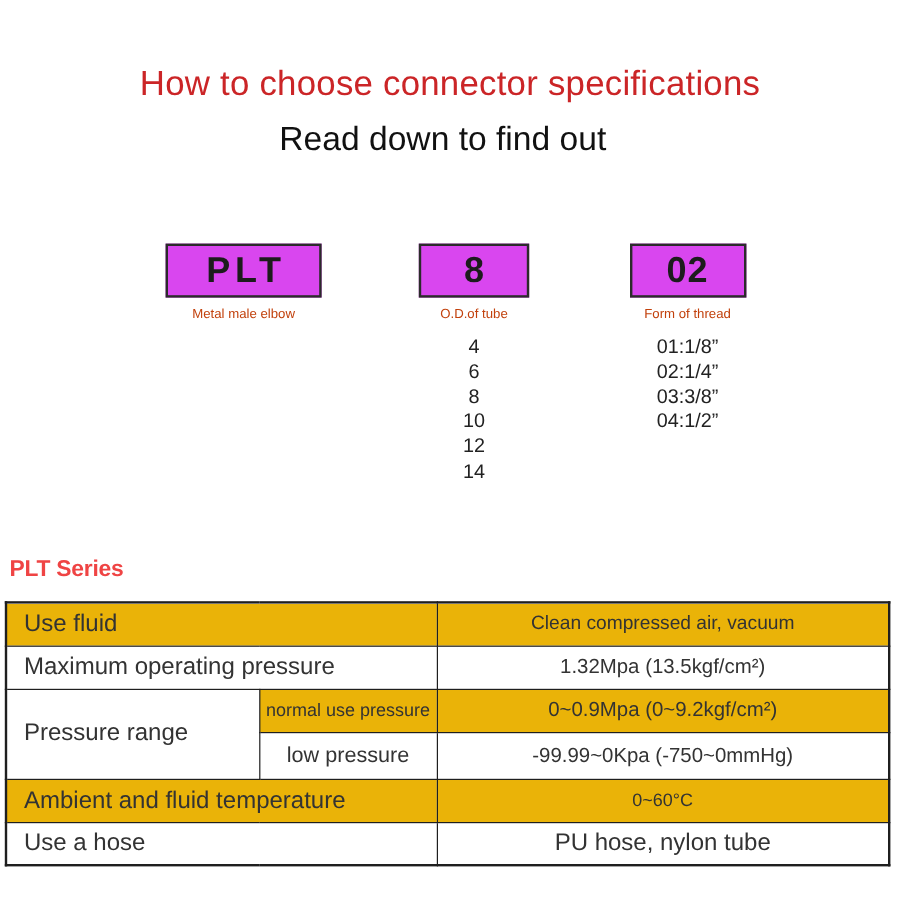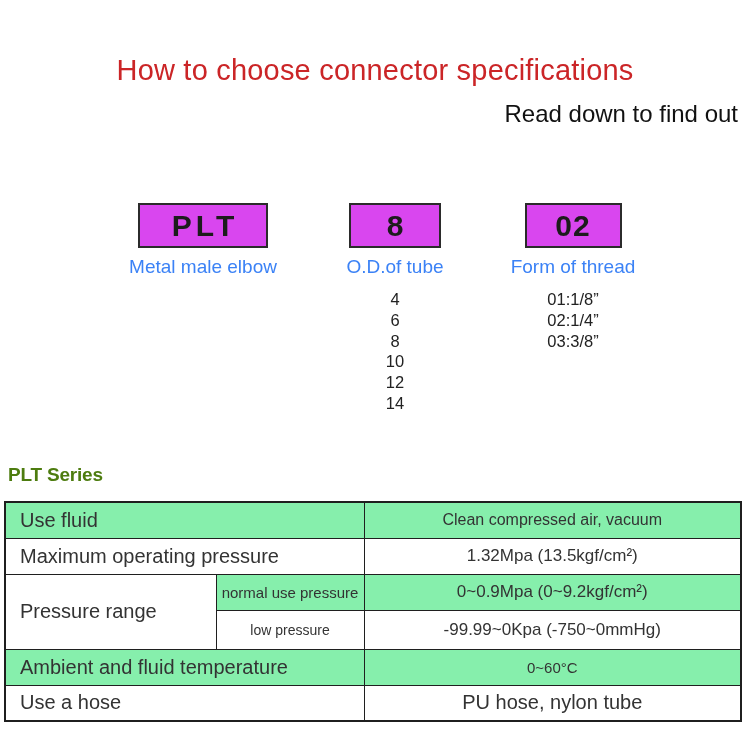--- a/index.html
+++ b/index.html
@@ -14,79 +14,79 @@
 
   
   .page-title {
     position:absolute; top:54px; left:0; width:750px;
     text-align:center;
     font-size:29px; color:#cb2527;
     letter-spacing:0.2px;
   }
   .page-subtitle {
     position:absolute; top:100px; left:0; width:738px;
-    text-align:right;
-    font-size:24px; color:#111;
+    text-align:center;
+    font-size:28px; color:#111;
   }
 
   
   .spec-col { position:absolute; top:203px; text-align:center; }
   .spec-col.c1 { left:103px; width:200px; }
   .spec-col.c2 { left:296px; width:198px; }
   .spec-col.c3 { left:474px; width:198px; }
 
   .code-box {
     display:inline-block;
     border:2px solid #2b2b2b;
     height:45px; line-height:41px;
     font-weight:bold; font-size:30px; color:#1c1c1c;
     background:#d946ef;
     vertical-align:top;
   }
   .c1 .code-box { width:130px; letter-spacing:4px; padding-left:4px; }
   .c2 .code-box { width:92px; }
   .c3 .code-box { width:97px; letter-spacing:1px; }
 
-  .box-label { margin-top:8px; font-size:19px; color:#3b82f6; }
+  .box-label { margin-top:8px; font-size:11px; color:#c2410c; }
 
   .options-list { margin-top:11px; font-size:16.5px; line-height:20.8px; color:#222; }
 
   
   .series-heading {
     position:absolute; left:8px; top:464px;
-    font-size:19px; font-weight:bold; color:#4d7c0f;
+    font-size:19px; font-weight:bold; color:#ef4444;
     letter-spacing:-0.2px;
   }
 
   
   table.spec-table {
     position:absolute; left:4px; top:501px;
     width:738px;
     border-collapse:collapse;
     table-layout:fixed;
     border:2px solid #1f1f1f;
   }
   .spec-table td {
     border:1.5px solid #1f1f1f;
     height:36px;
     overflow:hidden;
     white-space:nowrap;
   }
   .spec-table td.r4 { height:39px; }
-  .beige { background:#86efac; }
+  .beige { background:#eab308; }
 
   .label-cell {
     text-align:left; padding-left:14px;
     font-size:20px; color:#333;
   }
   .sub-cell {
     text-align:center;
     font-size:15px; color:#333;
   }
-  .sub-cell.low { font-size:14px; }
+  .sub-cell.low { font-size:18px; }
   .value-cell {
     text-align:center;
     font-size:17px; color:#333;
   }
   .value-cell.big  { font-size:16px; }
   .value-cell.big2 { font-size:20px; }
   .value-cell.small{ font-size:15px; }
 </style>
 </head>
 <body>
@@ -113,20 +113,21 @@
     </div>
 </div>
 
 <div class="spec-col c3">
   <div class="code-box">02</div>
   <div class="box-label">Form of thread</div>
   <div class="options-list">
       <div>01:1/8”</div>
       <div>02:1/4”</div>
       <div>03:3/8”</div>
+      <div>04:1/2”</div>
     </div>
 </div>
 
 <div class="series-heading">PLT Series</div>
 
 <table class="spec-table">
   <colgroup>
     <col style="width:211px">
     <col style="width:148px">
     <col>

